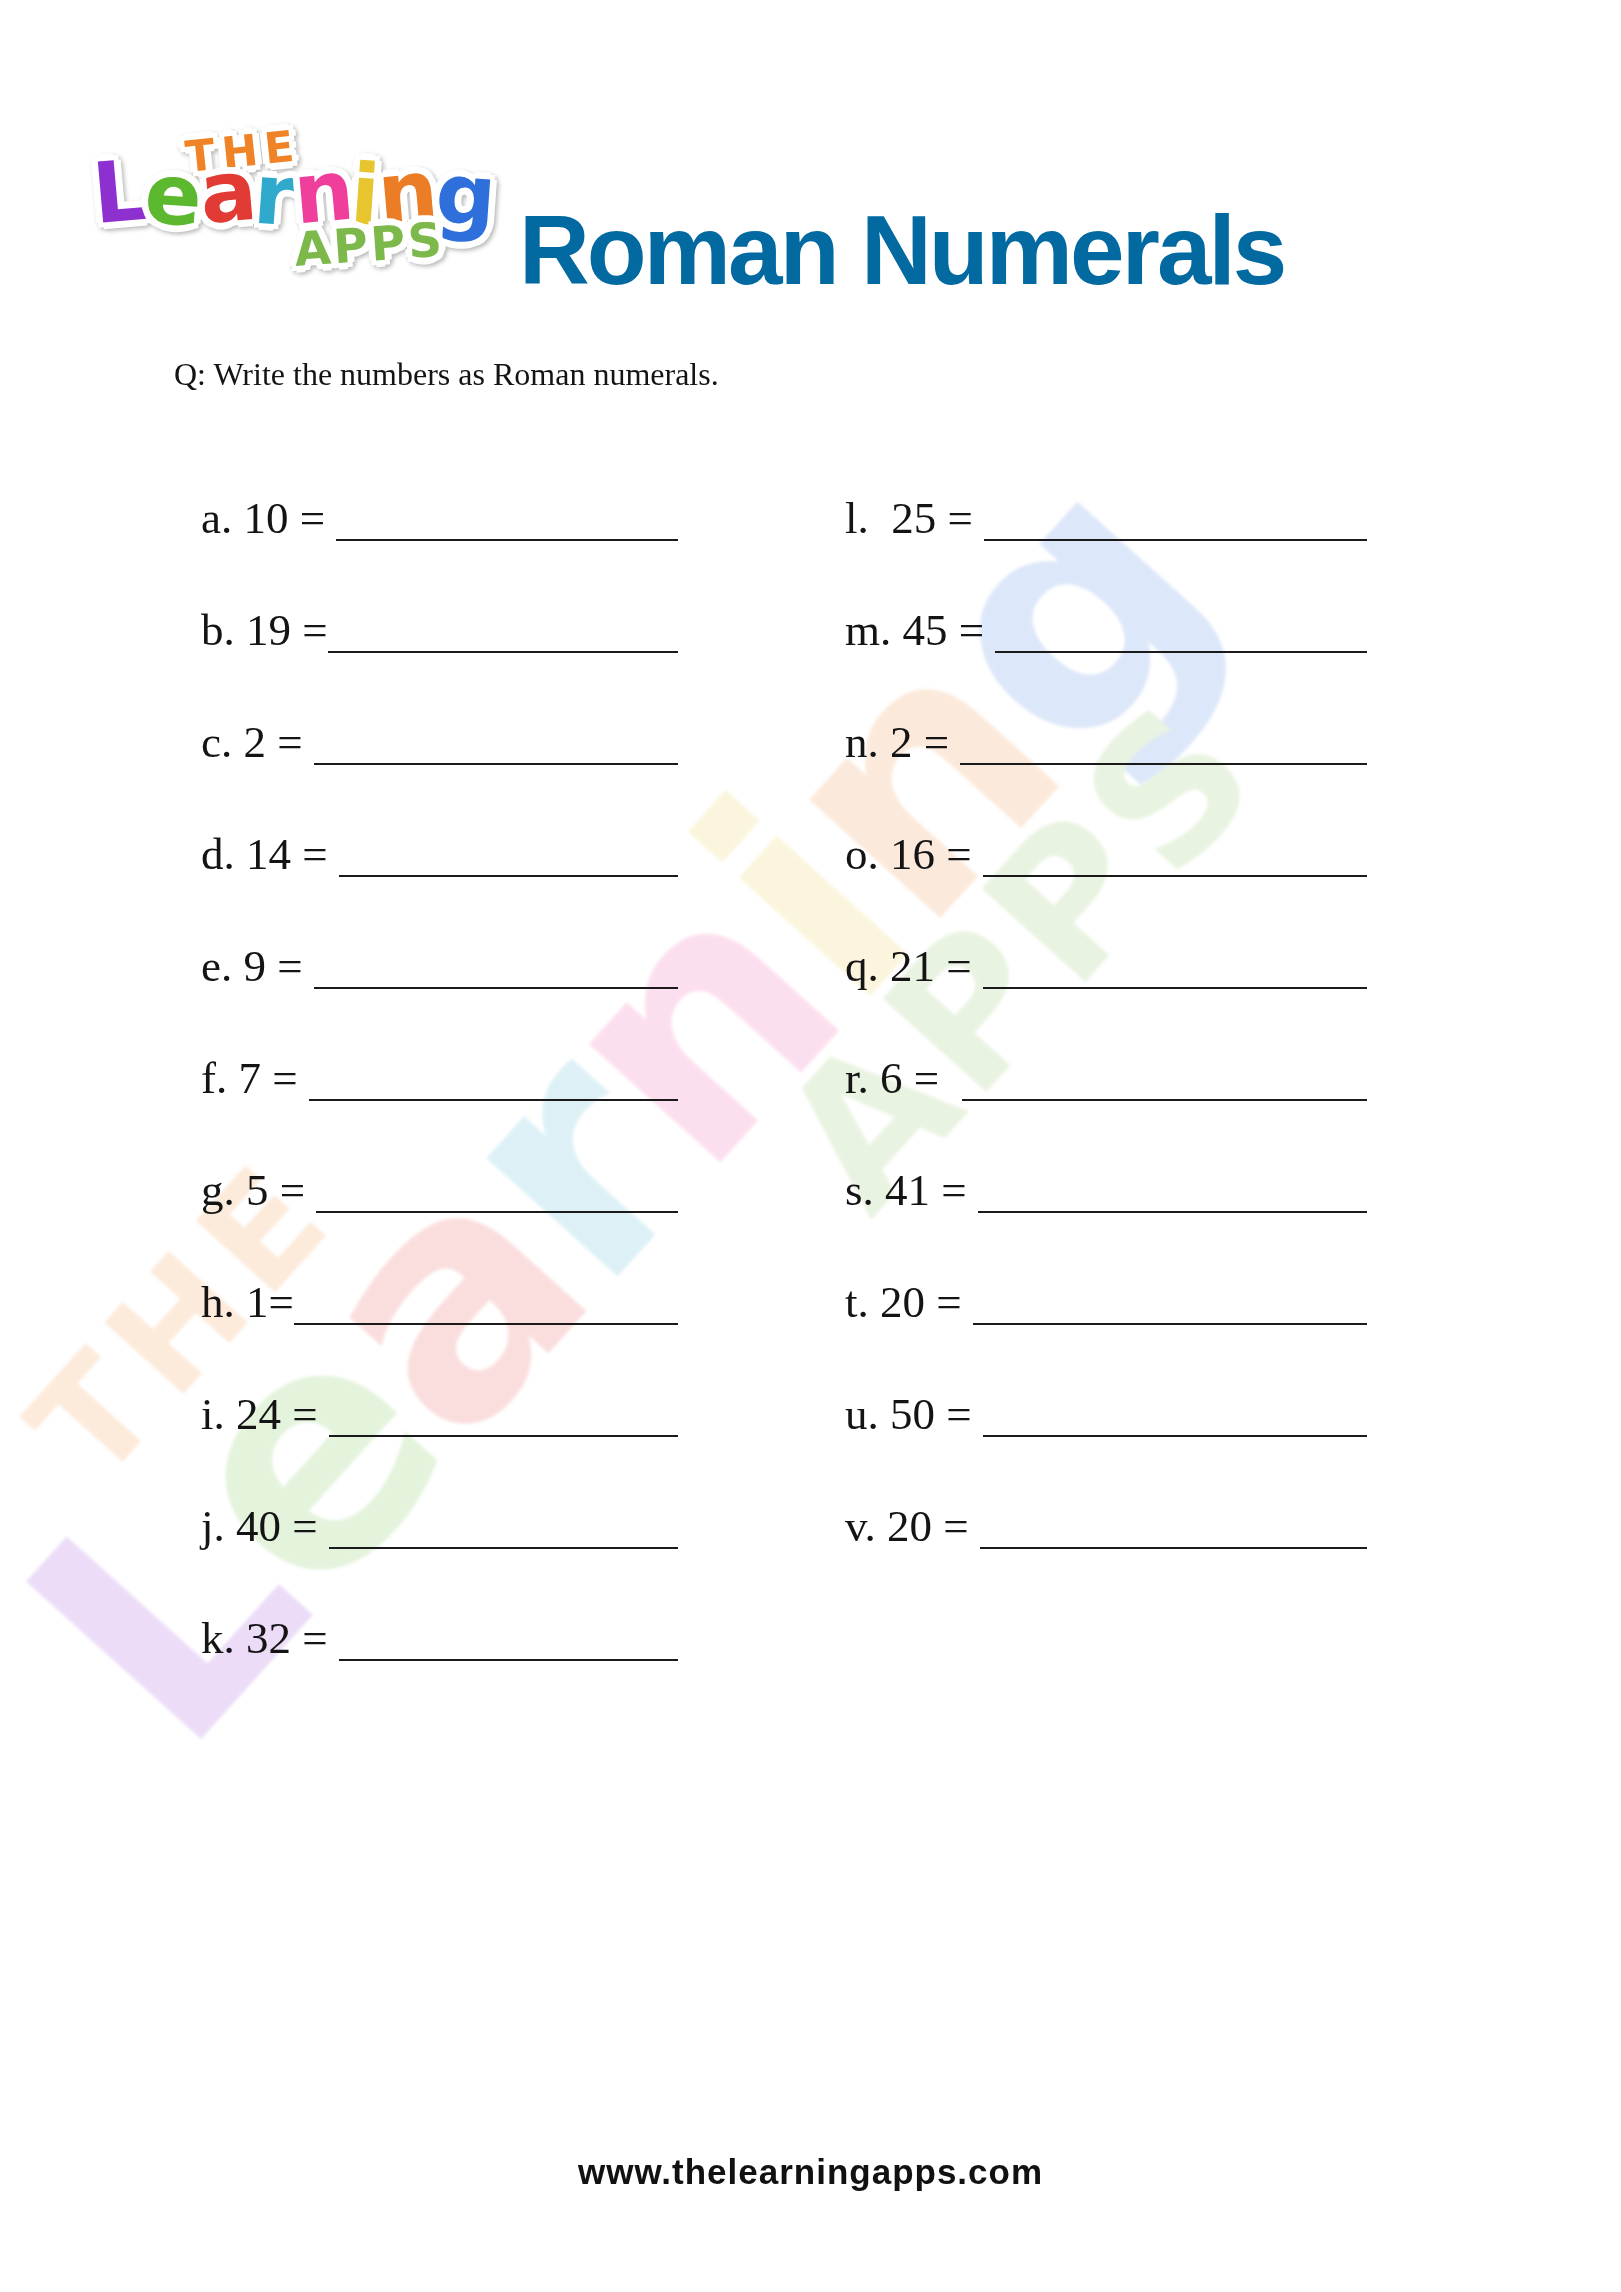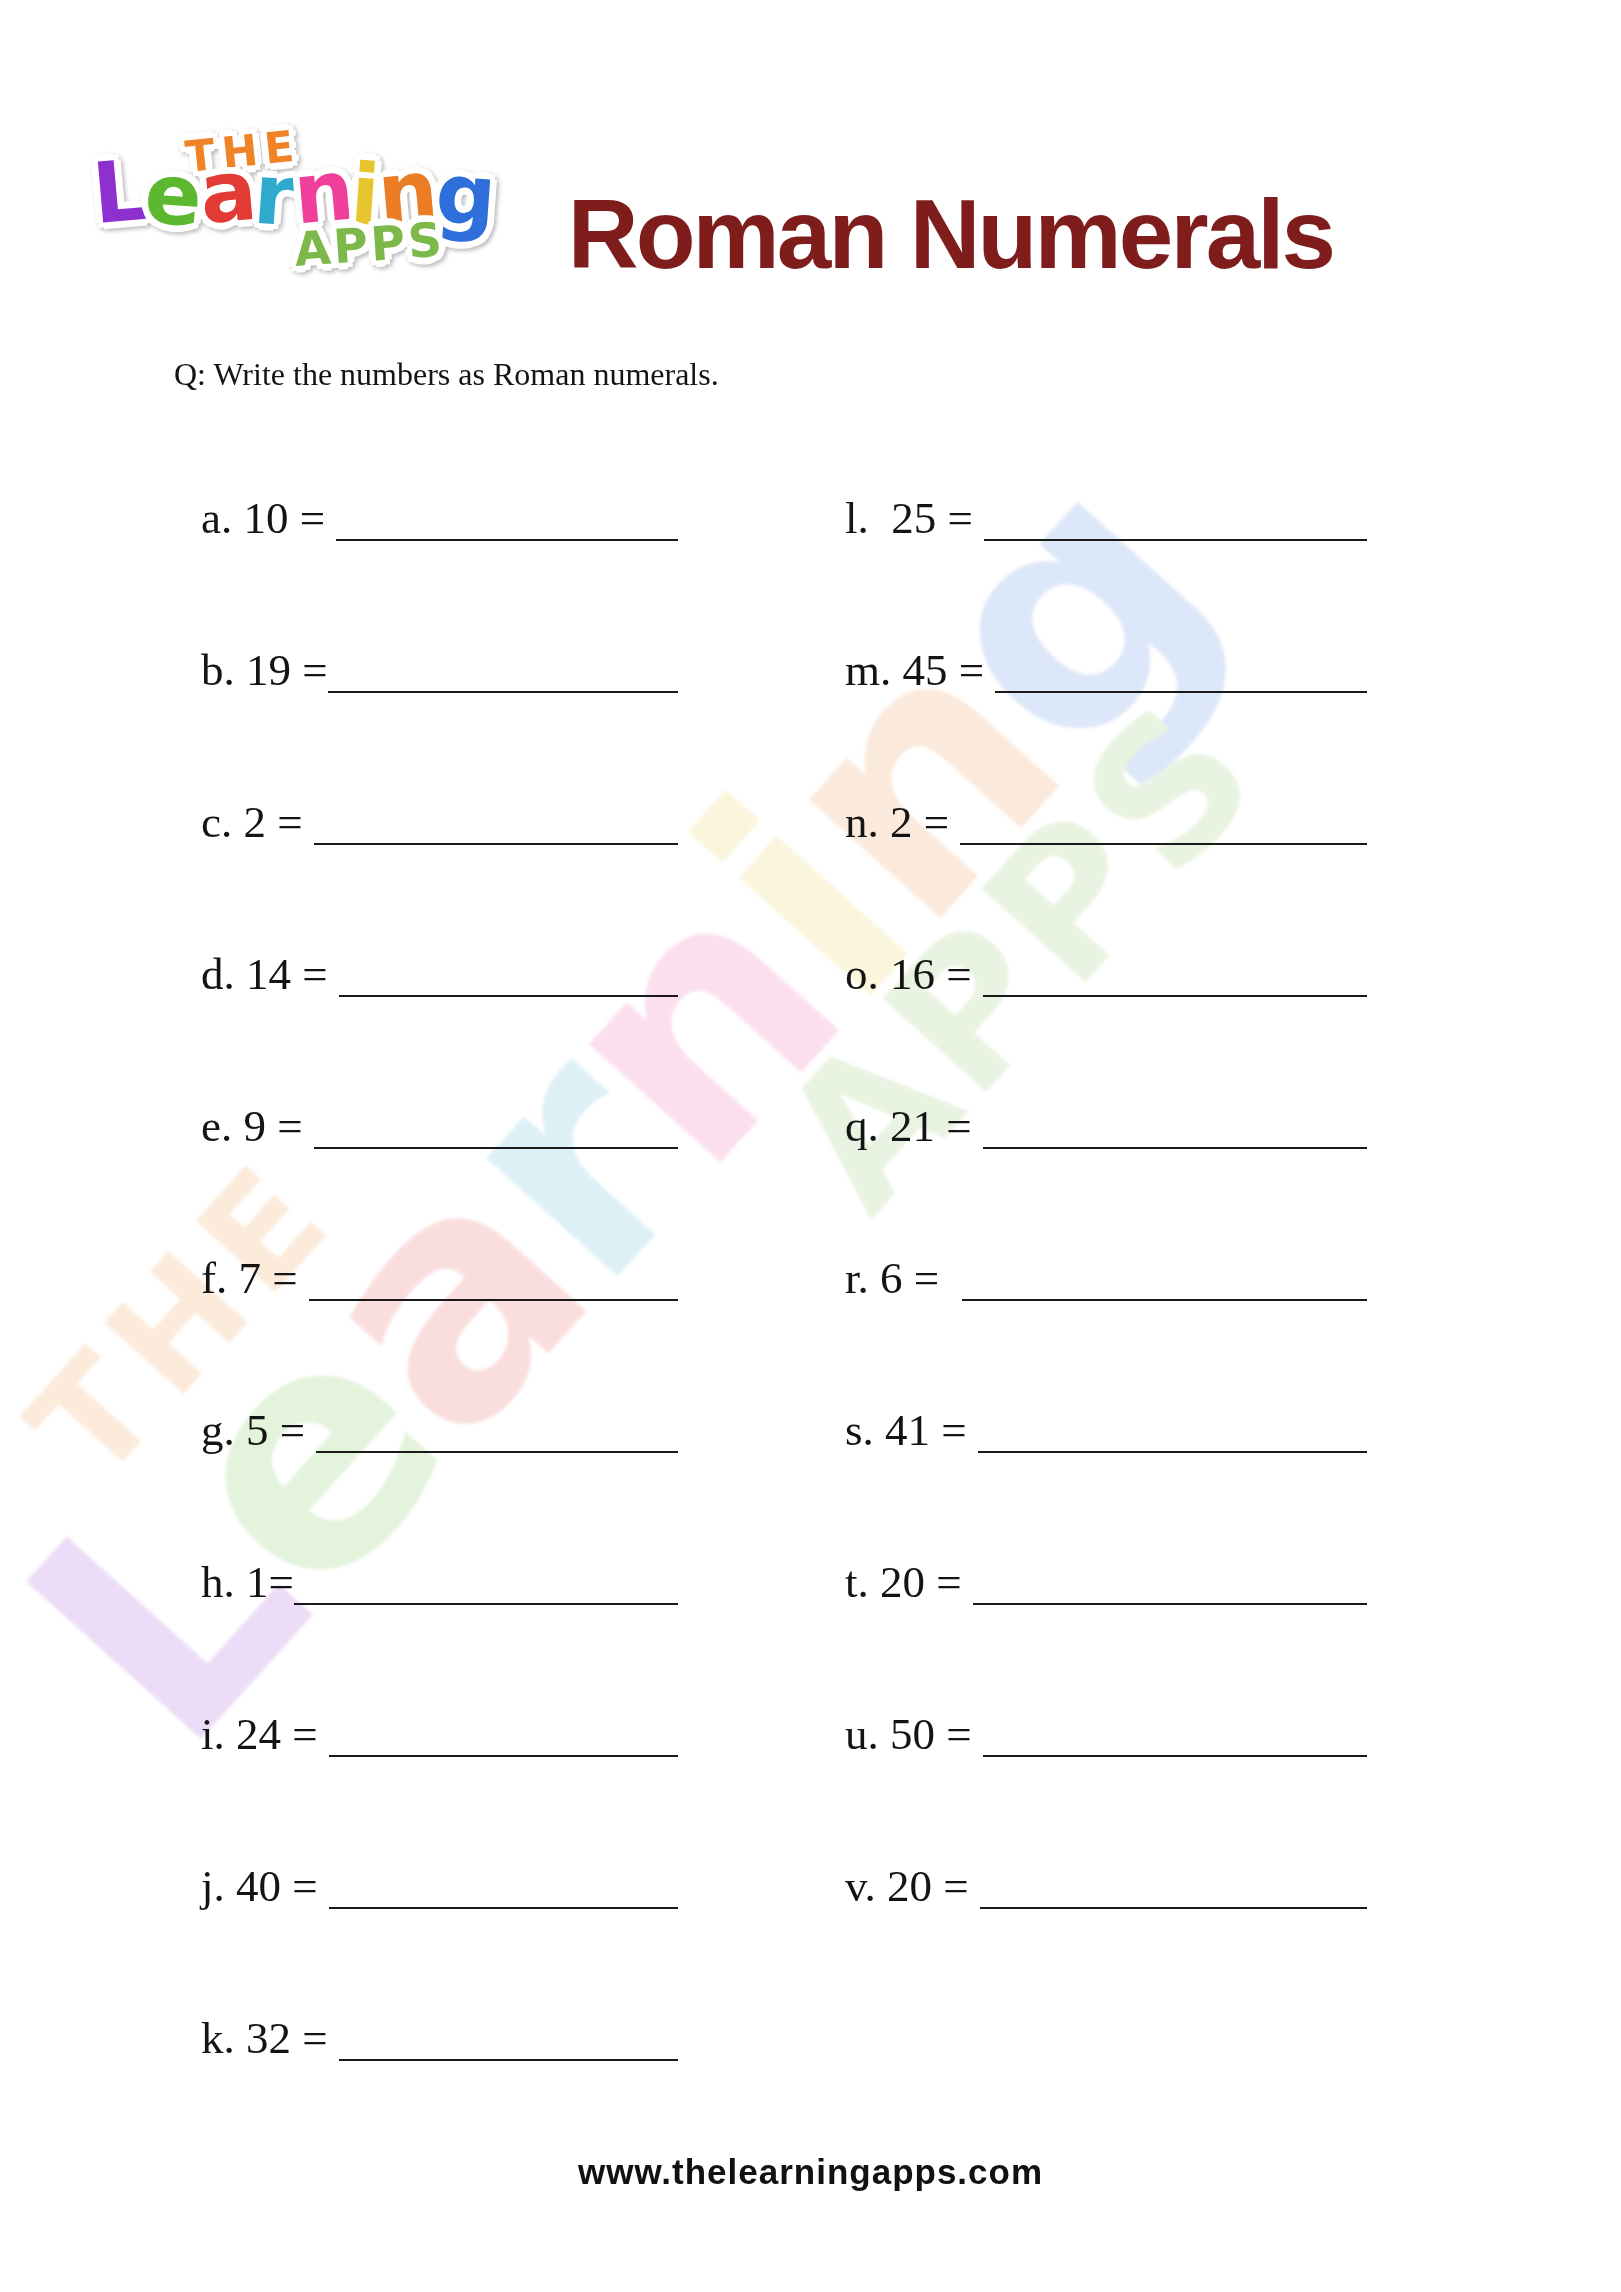--- a/index.html
+++ b/index.html
@@ -37,37 +37,36 @@
       -6.9px 0 0 #fff, 6.9px 0 0 #fff, 0 -6.9px 0 #fff, 0 6.9px 0 #fff;
   }
   .logo-the{font-size:43px;margin-left:92px;letter-spacing:6.9px;transform:rotate(-6deg);line-height:1;}
   .logo-learning{font-size:84px;line-height:0.95;margin-top:-9.8px;letter-spacing:-2px;white-space:nowrap;}
   .logo-learning span{display:inline-block;}
   .logo-learning span:nth-child(odd){transform:rotate(-5deg);}
   .logo-learning span:nth-child(even){transform:rotate(4deg) translateY(2.9px);}
   .logo-apps{font-size:47px;margin-left:201px;margin-top:-13.7px;letter-spacing:2.9px;transform:rotate(-4deg);line-height:1;}
   
   .title{
-    position:absolute;left:519px;top:119px;width:863px;z-index:1;
-    text-align:center;
+    position:absolute;left:519px;top:135px;width:863px;z-index:1;
     font-family:"Liberation Sans", sans-serif;
-    font-weight:bold;font-size:98px;letter-spacing:-2.9px;color:#7f1d1d;
+    font-weight:bold;font-size:98px;letter-spacing:-2.9px;color:#0369a1;
     line-height:1;
   }
   .question{
     position:absolute;left:174px;top:323px;z-index:1;
     font-size:32px;color:#141414;line-height:1.2;
   }
   
   .col{position:absolute;top:484px;z-index:1;}
   .col-left{left:201px;width:477px;}
   .col-right{left:845px;width:522px;font-family:Liberation Serif, serif;}
   .row{
     display:flex;align-items:flex-end;
-    height:57px;margin-bottom:95px;
+    height:57px;margin-bottom:55px;
   }
   .prefix{
     font-size:45px;color:#141414;line-height:1;white-space:pre;
   }
   .blank{
     flex:1;height:100%;
     border-bottom:2.9px solid #1a1a1a;
   }
   
   .footer{

